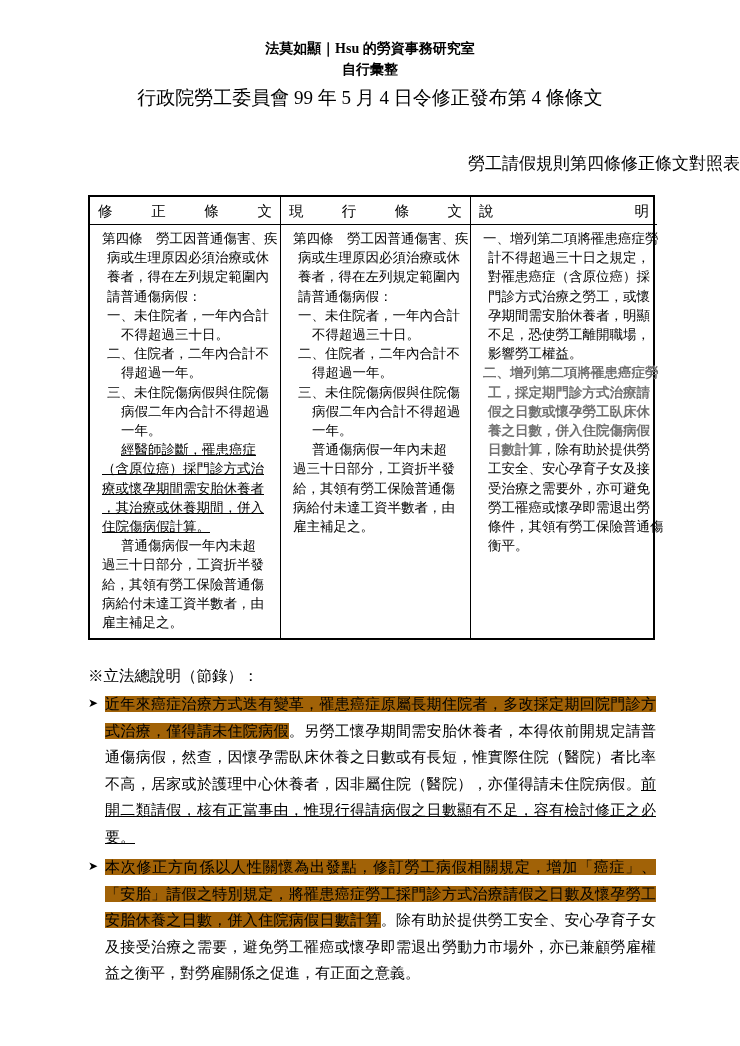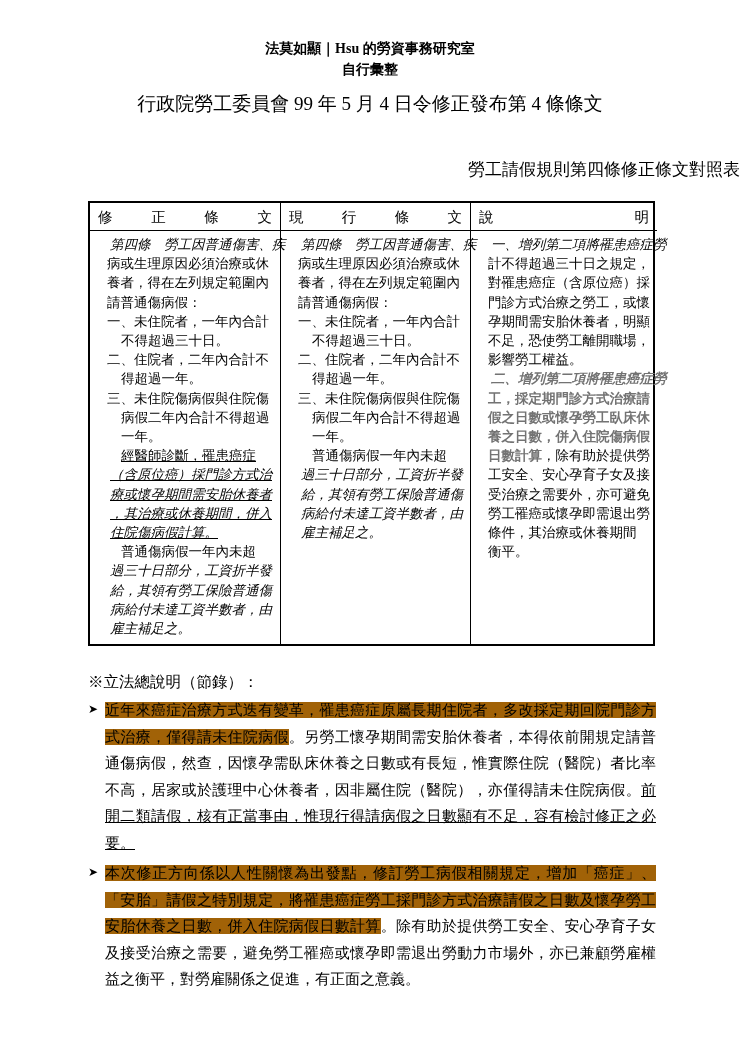--- a/index.html
+++ b/index.html
@@ -4,38 +4,38 @@
 <style>
   html,body{margin:0;padding:0;}
   body{
     width:740px;height:1046px;background:#ffffff;color:#000;
     font-family:"Liberation Serif","DejaVu Serif",serif;
     overflow:hidden;
   }
   .page{padding-top:38px;}
   .center{text-align:center;}
   .hdr-small{font-size:14px;font-weight:bold;line-height:21px;}
-  .hdr-decree{font-size:19px;line-height:26px;margin-top:11px;}
+  .hdr-decree{font-size:19px;line-height:26px;margin-top:5px;}
   .tbl-title{font-size:17px;margin-top:41px;text-align:right;}
   
   .cmp-table{
     margin:20px 0 0 88px;width:567px;box-sizing:border-box;
     display:grid;grid-template-columns:190px 190px 187px;
     border:2px solid #000;
   }
   .col{box-sizing:border-box;}
   .col + .col{border-left:1.5px solid #000;}
   .col-head{
     display:flex;justify-content:space-between;
     padding:3px 8px 2px 8px;border-bottom:1.5px solid #000;
     font-size:14.5px;height:22px;align-items:center;
   }
   .col-body{padding:4px 3px 6px 4px;font-size:13.5px;line-height:19.2px;}
   .ln{white-space:nowrap;}
-  .i0{margin-left:16px;font-style:italic;}
+  .i0{margin-left:8px;}
   .i1{margin-left:13px;}
   .i2{margin-left:27px;}
   .red{color:#737373;font-weight:bold;}
   .ul{text-decoration:underline;}
   .hl{background:#a16207;}
   
   .leg-note{margin:25px 0 0 88px;width:568px;}
   .leg-heading{font-size:15.5px;line-height:22px;}
   .bullet{display:flex;margin-top:4px;}
   .bmarker{flex:none;width:17px;font-size:12px;padding-top:5px;
@@ -130,21 +130,21 @@
           <div class="ln i1"><span>不足，恐使勞工離開職場，</span></div>
           <div class="ln i1"><span>影響勞工權益。</span></div>
           <div class="ln i0"><span class="red">二、增列第二項將罹患癌症勞</span></div>
           <div class="ln i1"><span class="red">工，採定期門診方式治療請</span></div>
           <div class="ln i1"><span class="red">假之日數或懷孕勞工臥床休</span></div>
           <div class="ln i1"><span class="red">養之日數，併入住院傷病假</span></div>
           <div class="ln i1"><span class="red">日數計算</span><span>，除有助於提供勞</span></div>
           <div class="ln i1"><span>工安全、安心孕育子女及接</span></div>
           <div class="ln i1"><span>受治療之需要外，亦可避免</span></div>
           <div class="ln i1"><span>勞工罹癌或懷孕即需退出勞</span></div>
-          <div class="ln i1"><span>條件，其治療或休養期間</span></div>
+          <div class="ln i1"><span>條件，其領有勞工保險普通傷</span></div>
           <div class="ln i1"><span>衡平。</span></div>
         </div>
     </div>
   </div>
 
   <div class="leg-note">
     <div class="leg-heading">※立法總說明（節錄）：</div>
 
     <div class="bullet">
       <span class="bmarker">➤</span>

